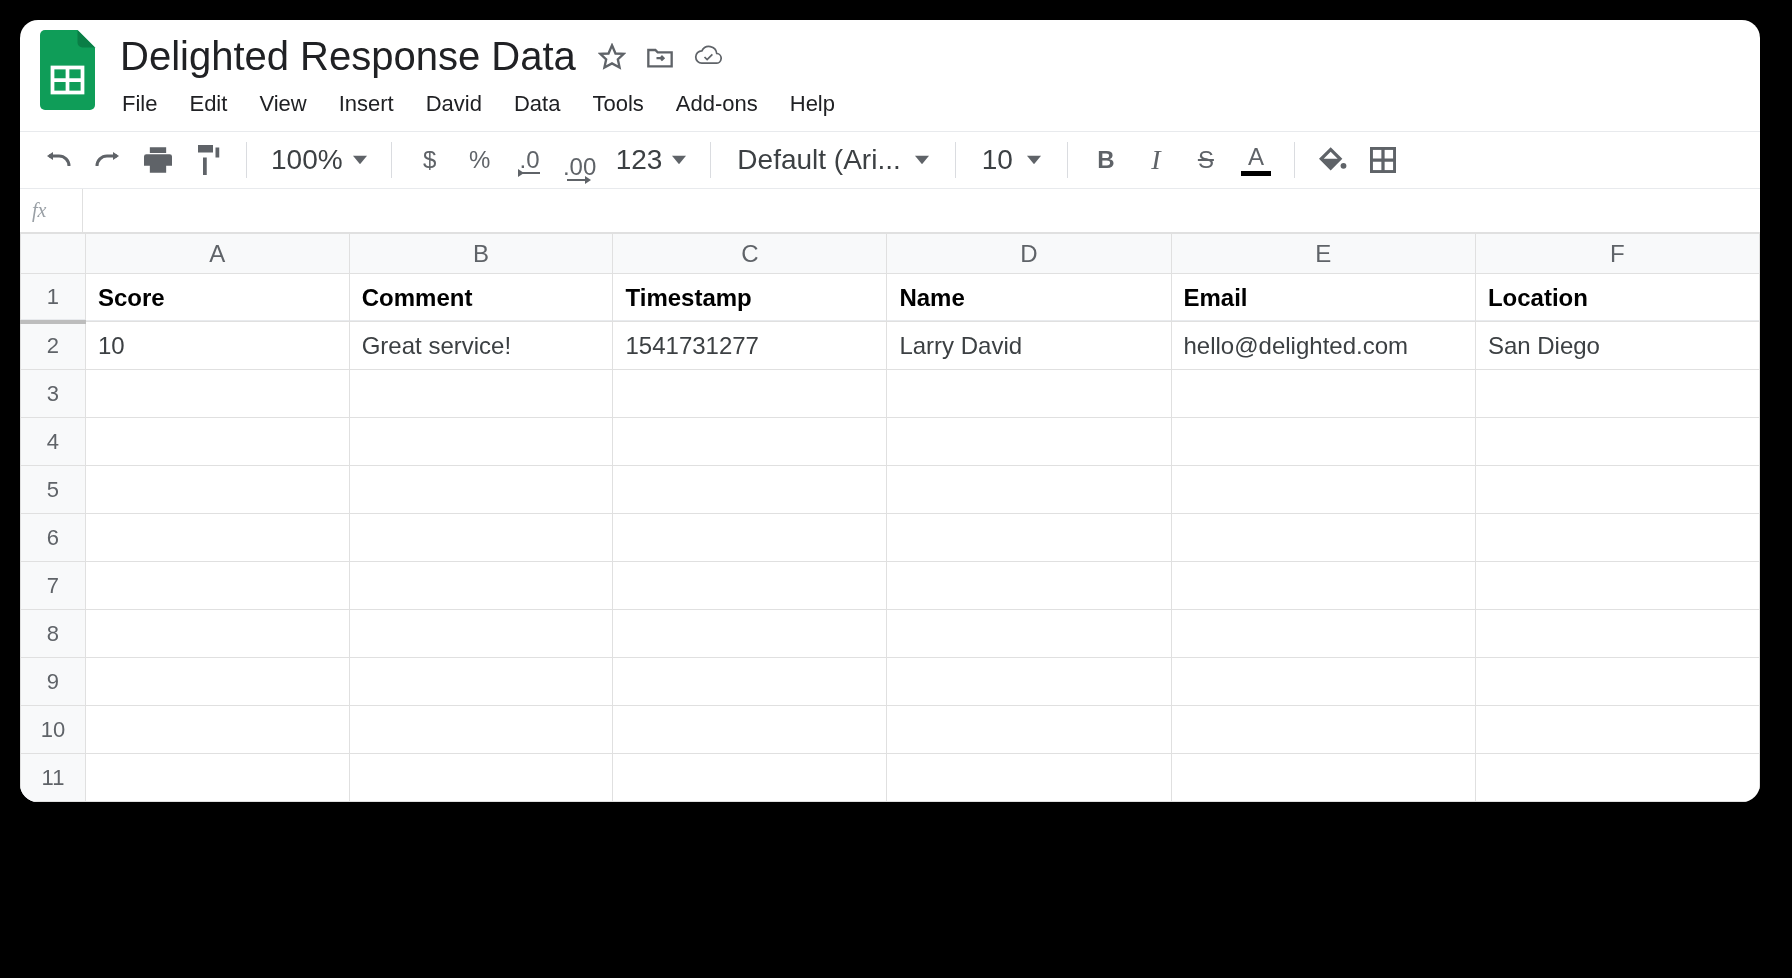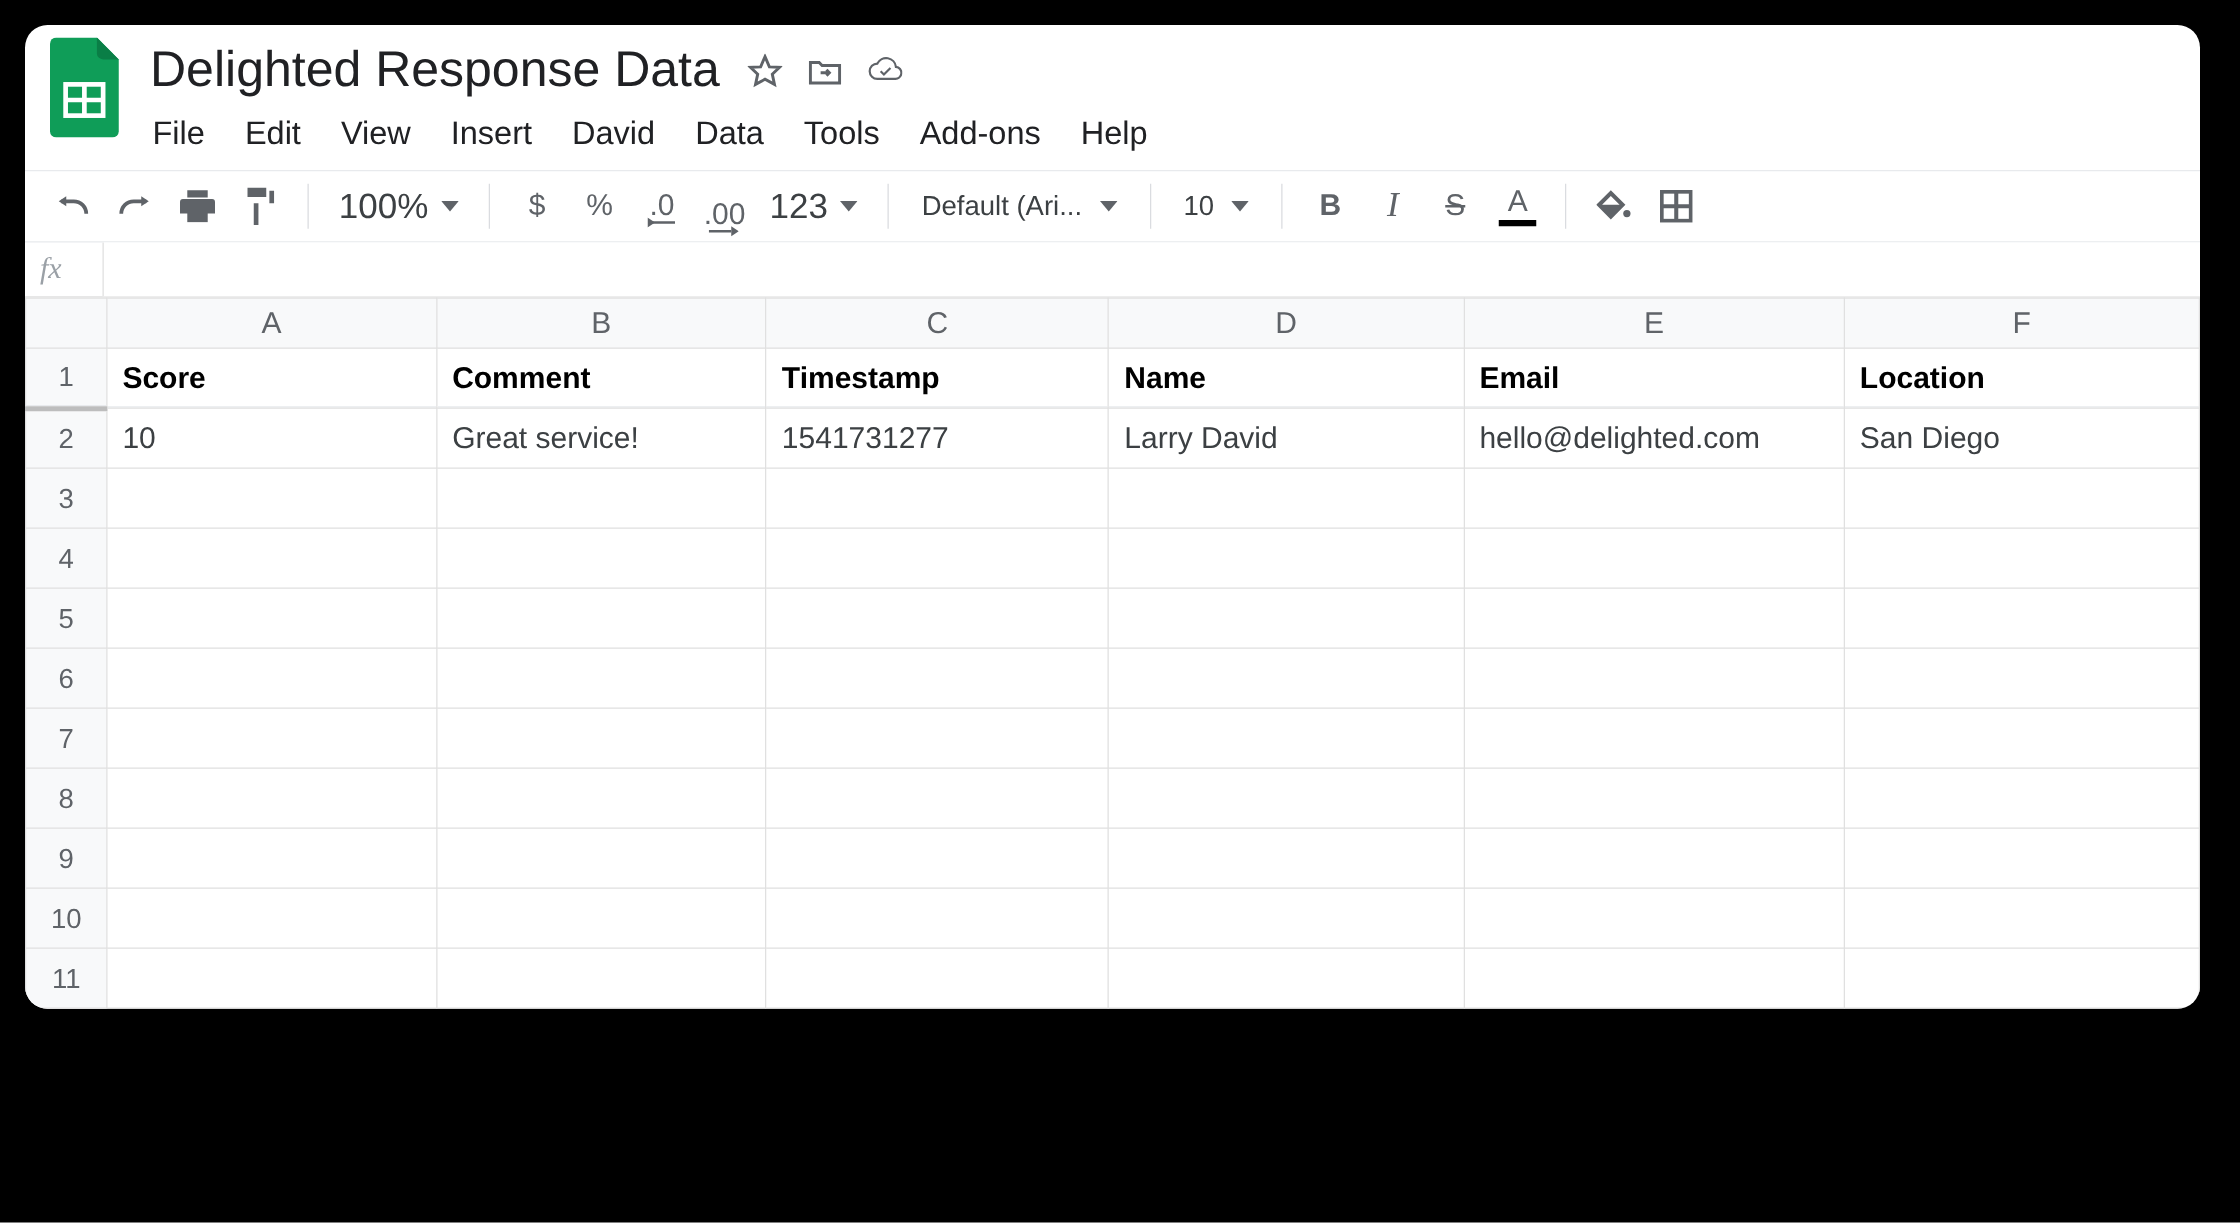--- a/index.html
+++ b/index.html
@@ -48,21 +48,21 @@
     display: flex; align-items: center; justify-content: center;
     color: #5f6368;
     cursor: pointer;
   }
   .menubar {
     display: flex;
     gap: 32px;
     padding: 8px 0 14px 4px;
   }
   .menu-item {
-    font-size: 26px;
+    font-size: 22px;
     color: #202124;
     cursor: pointer;
   }
   
   .toolbar {
     border-top: 1px solid #e8eaed;
     border-bottom: 1px solid #e8eaed;
     display: flex;
     align-items: center;
     padding: 10px 20px;
@@ -82,21 +82,21 @@
   }
   .tb-sep {
     width: 1px;
     height: 36px;
     background: #dadce0;
     margin: 0 6px;
   }
   .zoom-label { font-size: 28px; color:#3c4043; padding: 0 4px; display:flex; align-items:center; gap:6px;}
   .dropdown-caret { margin-left: 4px; }
   .font-select {
-    font-size: 22px; color:#3c4043;
+    font-size: 28px; color:#3c4043;
     display:flex; align-items:center; gap:10px;
     padding: 0 6px;
   }
   .text-a-under {
     display:flex; flex-direction:column; align-items:center; justify-content:center;
   }
   .text-a-under .underline-bar {
     width: 30px; height: 5px; background:#000; margin-top:2px;
   }
   
@@ -105,21 +105,21 @@
     align-items: center;
     border-bottom: 1px solid #e0e0e0;
     height: 44px;
     padding-left: 12px;
     gap: 14px;
   }
   .fx {
     font-family: "Times New Roman", serif;
     font-style: italic;
     color: #9aa0a6;
-    font-size: 24px;
+    font-size: 20px;
     width: 36px;
   }
   .formula-input {
     border:none;
     outline:none;
     font-size: 22px;
     flex:1;
     height:100%;
     border-left: 1px solid #e0e0e0;
     padding-left: 14px;

